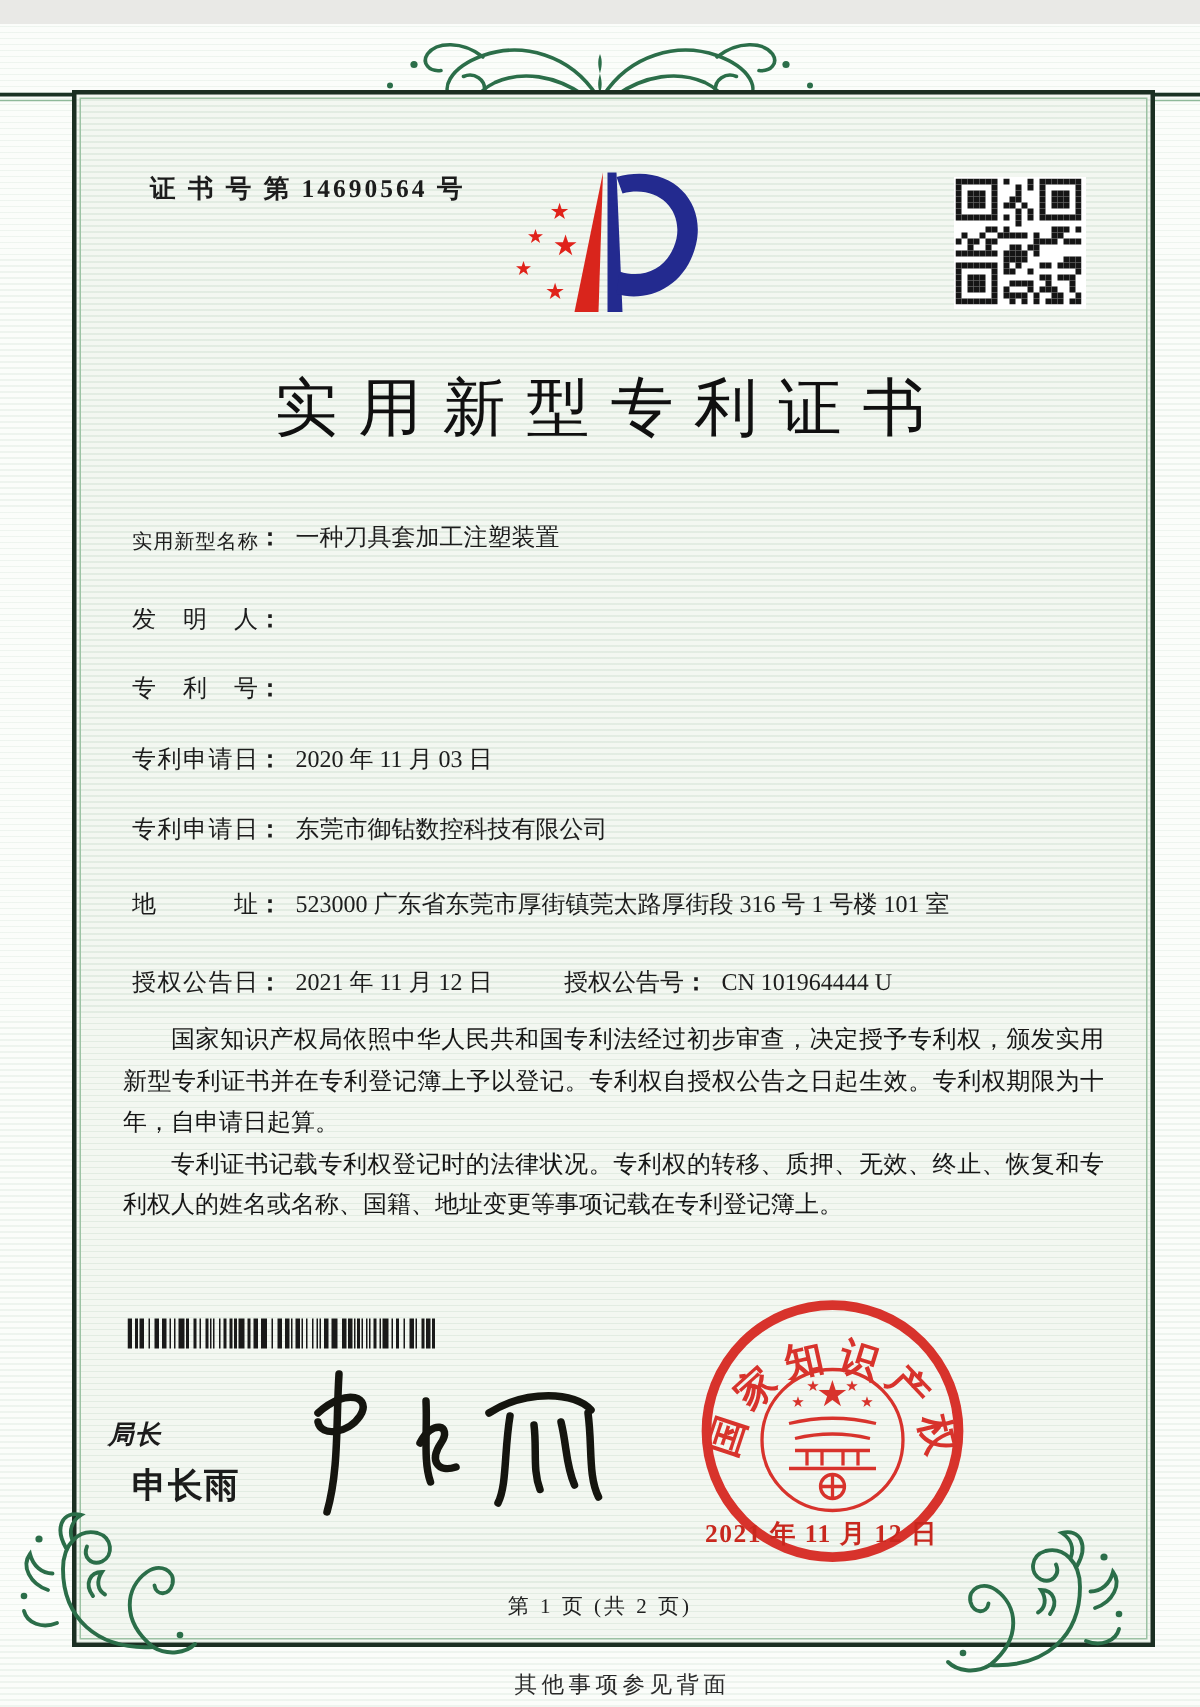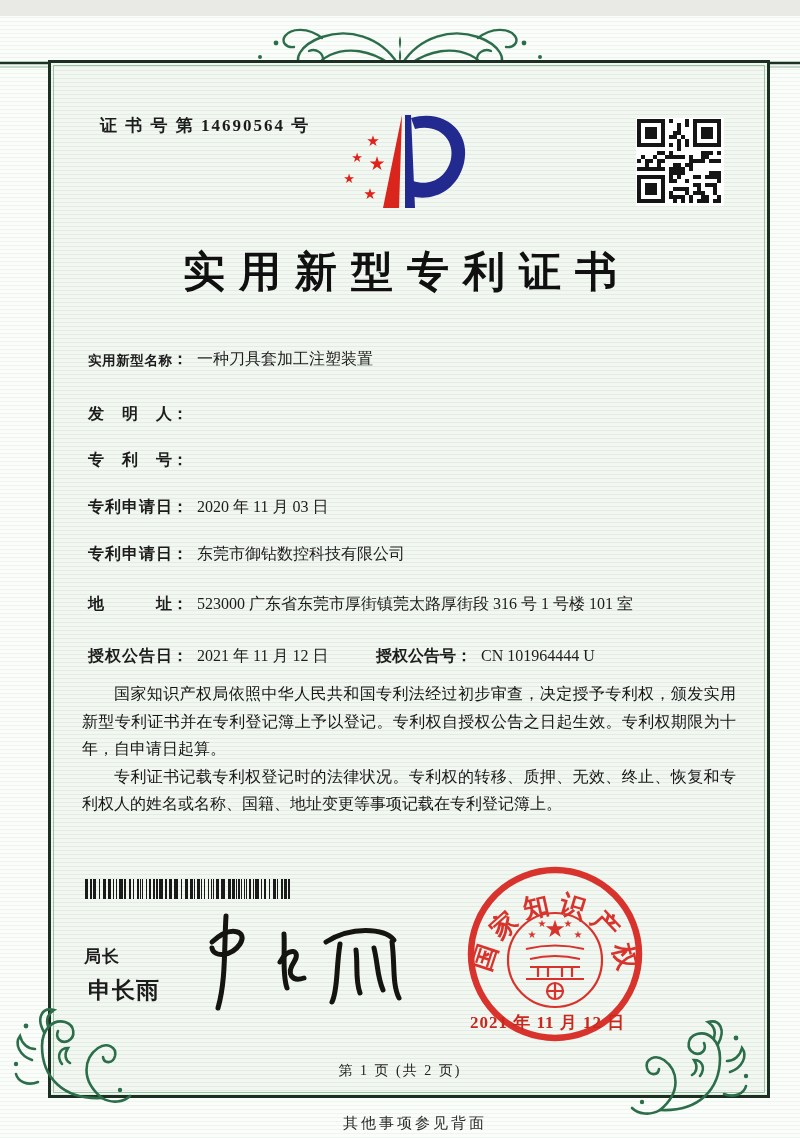--- a/index.html
+++ b/index.html
@@ -21,35 +21,35 @@
   .frame-inner{position:absolute;inset:2px;border:1px solid #9cc2a4;}
   .topline{position:absolute;left:0;top:0;width:800px;height:70px;}
   .corner{position:absolute;width:132px;height:112px;}
   .corner.bl{left:2px;top:986px;}
   .corner.br{left:628px;top:998px;transform:scaleX(-1);}
   .cert-no{position:absolute;left:100px;top:98px;font-size:17px;letter-spacing:2px;font-weight:600;}
   .logo{position:absolute;left:325px;top:90px;width:152px;height:114px;}
   .qr{position:absolute;left:636px;top:102px;width:86px;height:86px;background:#fff;padding:1px;}
   .title{
     position:absolute;left:0;right:0;top:228px;text-align:center;
-    font-size:42px;font-weight:700;letter-spacing:14px;text-indent:14px;color:#101010;
+    font-size:42px;font-weight:400;letter-spacing:14px;text-indent:14px;color:#101010;
   }
   .frow{position:absolute;left:88px;right:78px;display:flex;font-size:16px;line-height:23px;}
-  .flabel{width:84px;flex:none;text-align:justify;text-align-last:justify;font-weight:700;}
+  .flabel{width:84px;flex:none;text-align:justify;text-align-last:justify;font-weight:400;}
   .flabel.f6{font-size:13.5px;padding-top:2px;}
   .fcolon{flex:none;margin-right:9px;font-weight:600;}
   .fvalue{flex:1;}
   .r1{top:331px}.r2{top:386px}.r3{top:432px}.r4{top:479px}.r5{top:526px}.r6{top:576px}
   .grant{top:628px;}
   .grant .g2{position:absolute;left:288px;top:0;display:flex;}
   .grant .g2 .flabel{width:80px;}
   .paras{position:absolute;left:82px;right:64px;top:664px;}
   .paras p{margin:0;text-indent:2em;font-size:16px;line-height:27.5px;text-align:justify;color:#161616;}
   .barcode{position:absolute;left:85px;top:861px;width:206px;height:25px;}
-  .signer-title{position:absolute;left:84px;top:929px;font-size:17px;font-weight:600;letter-spacing:1px;}
+  .signer-title{position:absolute;left:72px;top:929px;font-size:17px;font-weight:600;letter-spacing:1px;font-style:italic;}
   .signer-name{position:absolute;left:88px;top:959px;font-size:23px;font-weight:600;letter-spacing:1px;}
   .signature{position:absolute;left:188px;top:892px;width:218px;height:106px;}
   .seal{position:absolute;left:460px;top:849px;width:190px;height:182px;opacity:.93;}
   .seal-date{position:absolute;left:470px;top:995px;width:200px;font-size:17px;font-weight:700;color:#c8281e;letter-spacing:1px;}
   .page-note{position:absolute;left:0;right:0;top:1046px;text-align:center;font-size:14px;letter-spacing:2px;color:#222;}
   .back-note{position:absolute;left:0;right:0;top:1098px;text-align:center;font-size:15px;letter-spacing:3px;color:#2a2a2a;padding-left:30px;}
 </style>
 </head>
 <body>
 

